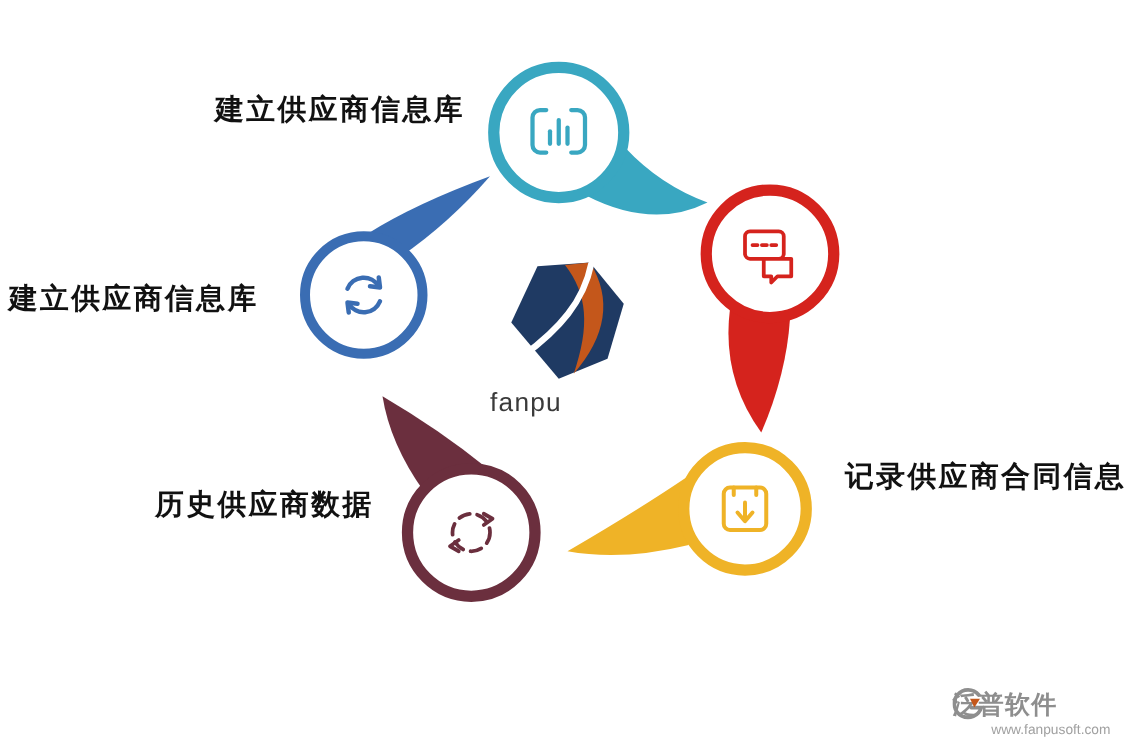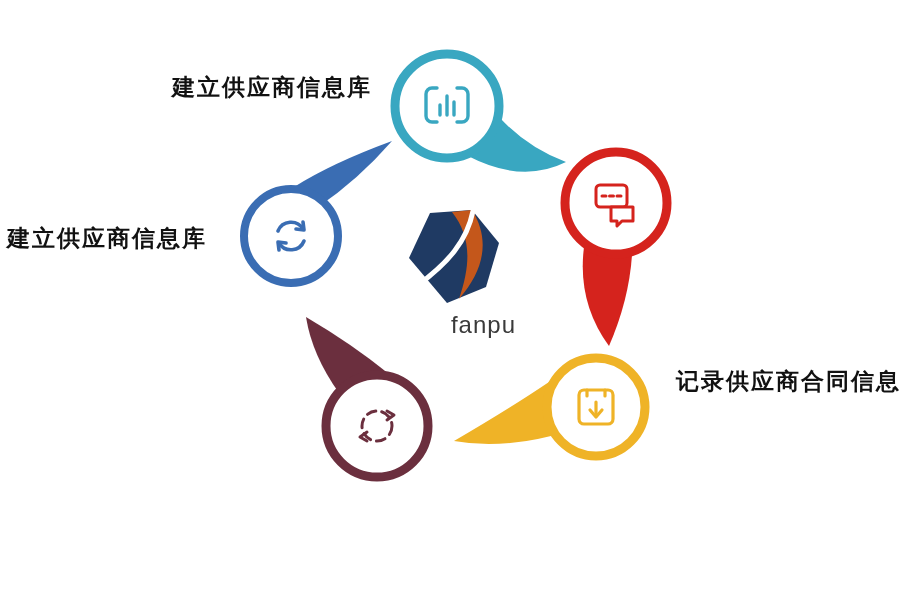--- a/index.html
+++ b/index.html
@@ -1,22 +1,22 @@
 <!DOCTYPE html>
 <html><head>
 <meta charset="utf-8">
 <style>
   html,body{margin:0;padding:0;background:#ffffff;}
   .stage{position:relative;width:900px;height:600px;background:#ffffff;overflow:hidden;
          font-family:"Liberation Sans",sans-serif;border-radius:16px;}
   .stage svg{position:absolute;left:0;top:0;}
   .label{position:absolute;font-family:"Liberation Serif","DejaVu Serif",serif;
          font-weight:700;font-size:23px;letter-spacing:2px;color:#111111;white-space:nowrap;}
-  .brand-center{position:absolute;left:392px;top:311px;width:124px;text-align:right;
-         font-size:24px;color:#3a3a3a;letter-spacing:1px;font-family:"Liberation Sans",sans-serif;}
+  .brand-center{position:absolute;left:392px;top:311px;width:124px;text-align:left;
+         font-size:21px;color:#3a3a3a;letter-spacing:1px;font-family:"Liberation Sans",sans-serif;}
   .footer{position:absolute;left:762px;top:550px;}
   .footer-row{display:flex;align-items:center;gap:5px;}
   .footer-brand{font-size:20px;font-weight:700;color:#8e8e8e;letter-spacing:1px;
          font-family:"Liberation Serif","DejaVu Serif",serif;}
   .footer-url{font-size:11px;color:#a0a0a0;margin-top:1px;margin-left:31px;
          font-family:"Liberation Sans",sans-serif;}
 </style>
 </head>
 <body>
 
@@ -73,18 +73,29 @@
 
     <g transform="translate(454,257)">
       <path d="M -24 -44 L 18 -47 L 45 -14 L 32 30 L -7 46 L -45 1 Z" fill="#1F3A63"></path>
       <path d="M 18 -47 C 36 -18 31 12 5 42 C 18 4 16 -22 -2 -45 Z" fill="#C4571B"></path>
       <path d="M -36 28 C -6 6 13 -16 19 -46" fill="none" stroke="#ffffff" stroke-width="5" stroke-linecap="round"></path>
     </g>
   </svg>
 
   <div class="label" style="left:172px;top:72px;">建立供应商信息库</div>
   <div class="label" style="left:676px;top:366px;text-align:center;">记录供应商合同信息</div>
+  <div class="label" style="left:124px;top:388px;">历史供应商数据</div>
   <div class="label" style="left:7px;top:223px;">建立供应商信息库</div>
 
   <div class="brand-center">fanpu</div>
 
+  <div class="footer">
+    <div class="footer-row">
+      <svg width="26" height="26" viewBox="-13 -13 26 26">
+        <path d="M 8 -7 A 11 11 0 1 0 10 3 L 2 3" fill="none" stroke-width="3" stroke-linecap="round" stroke="#8E8E8E"></path>
+        <path d="M 1 -4 l 8 0 l -4.5 7 z" fill="#C4571B"></path>
+      </svg>
+      <span class="footer-brand">泛普软件</span>
+    </div>
+    <div class="footer-url">www.fanpusoft.com</div>
+  </div>
 
 </div>
 
 </body></html>

